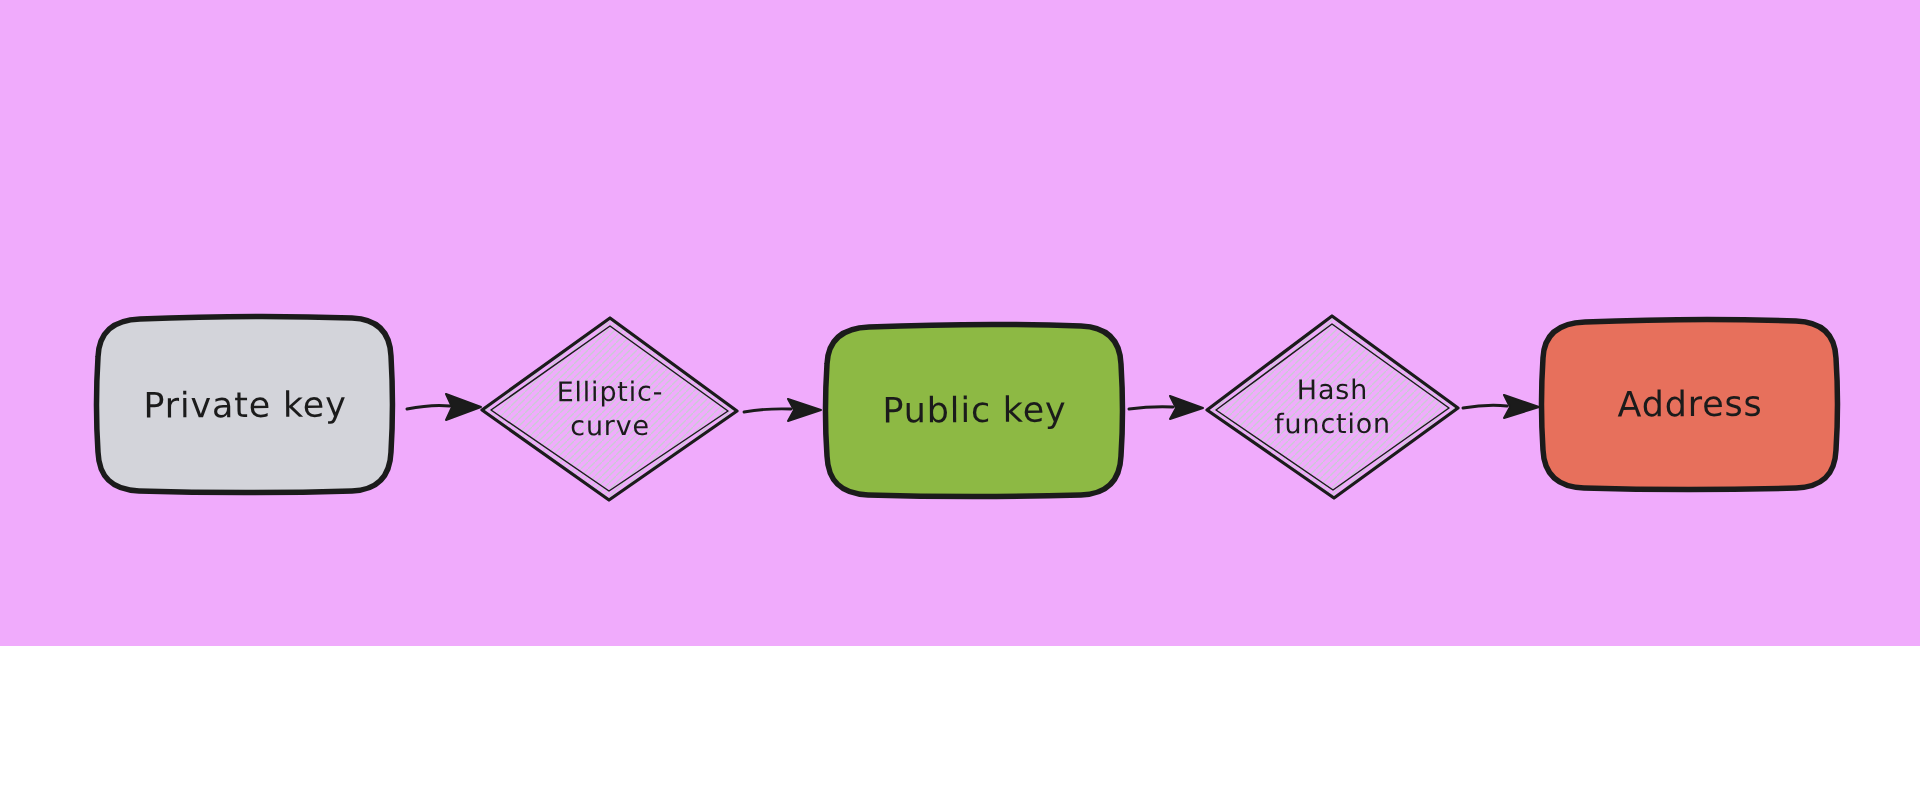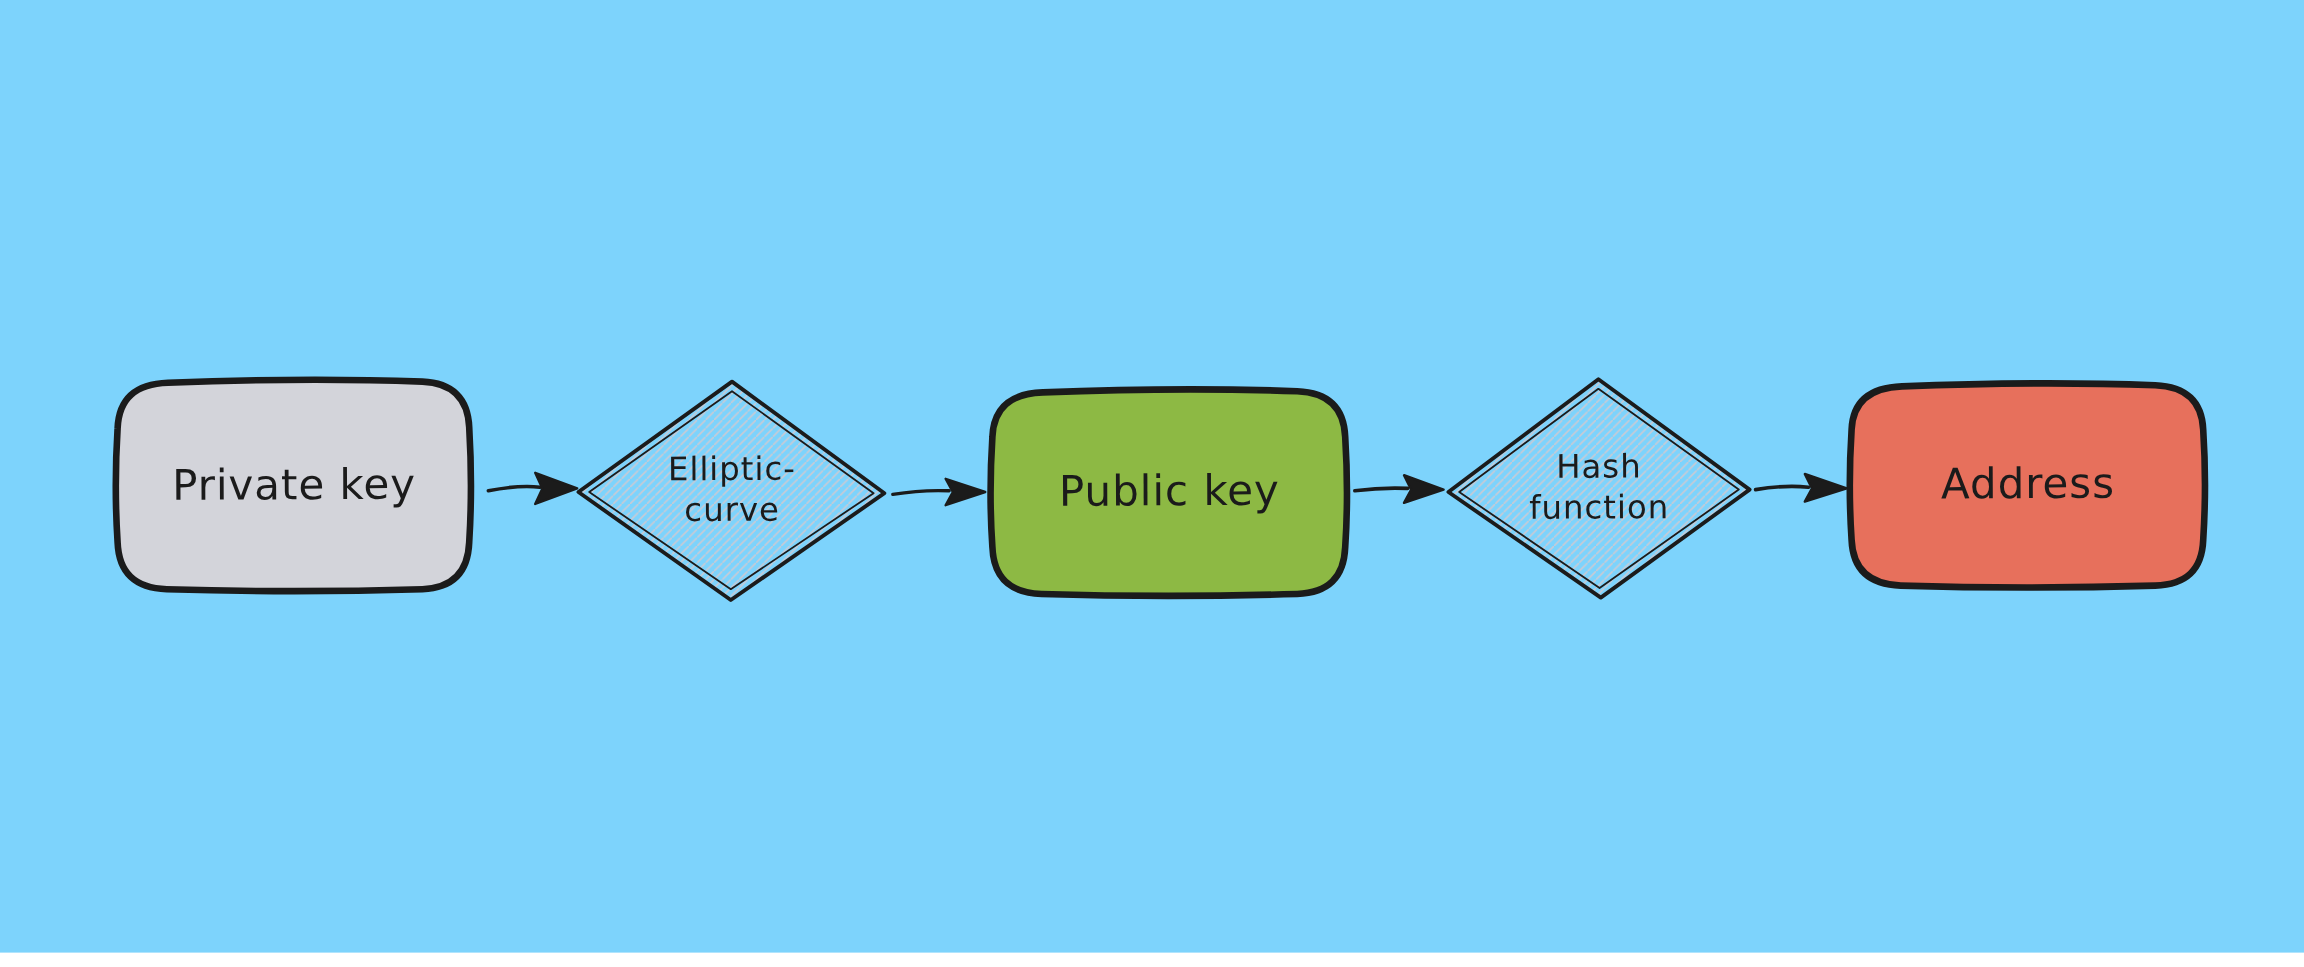--- a/index.html
+++ b/index.html
@@ -1,20 +1,20 @@
 <!DOCTYPE html>
 <html><head>
 <meta charset="utf-8">
 <style>
   html, body { margin: 0; padding: 0; background: #ffffff; }
   .canvas {
     position: relative;
     width: 1920px;
-    height: 794px;
-    background: #7dd3fc;
+    height: 646px;
+    background: #f0abfc;
     overflow: hidden;
     font-family: "DejaVu Sans", sans-serif;
   }
   .diagram-svg { position: absolute; left: 0; top: 0; }
   .node-label {
     position: absolute;
     display: flex;
     flex-direction: column;
     align-items: center;
     justify-content: center;

